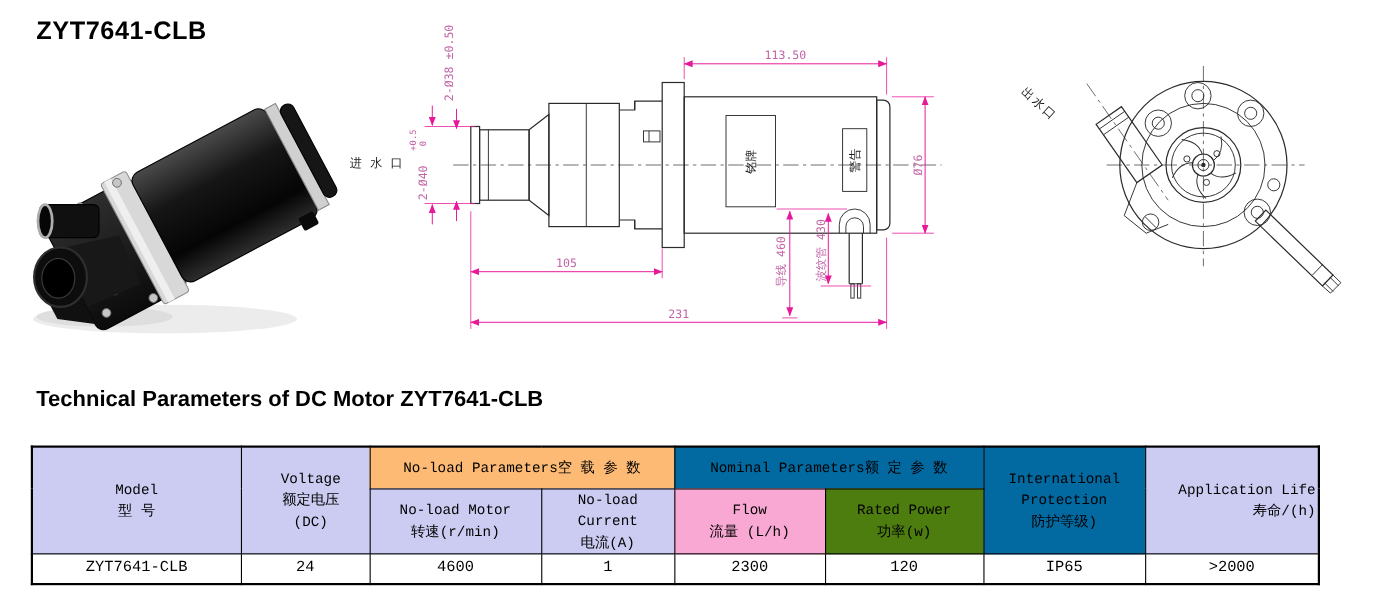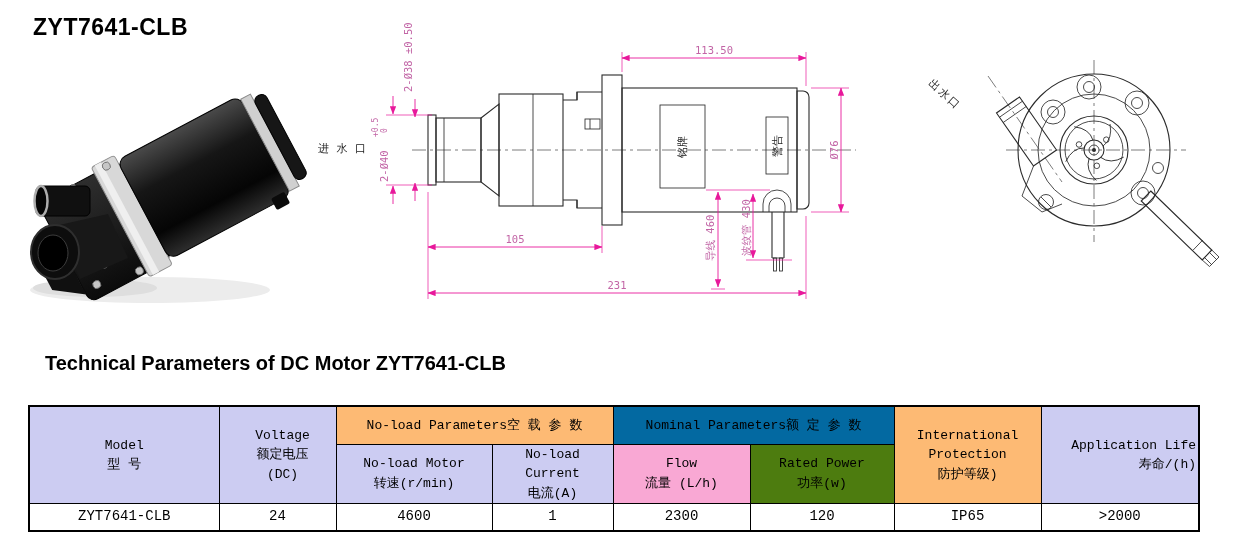--- a/index.html
+++ b/index.html
@@ -1,19 +1,19 @@
 <!DOCTYPE html>
 <html><head>
 <meta charset="utf-8">
 <style>
   html,body{margin:0;padding:0;background:#fff;}
   body{width:1250px;height:537px;position:relative;overflow:hidden;
        font-family:"Liberation Sans",sans-serif;color:#000;}
   .title{position:absolute;left:33px;top:14px;font-size:23px;font-weight:bold;letter-spacing:.5px;}
-  .section-heading{position:absolute;left:45px;top:352px;font-size:20px;font-weight:bold;}
+  .section-heading{position:absolute;left:33px;top:352px;font-size:20px;font-weight:bold;}
   #draw{position:absolute;left:0;top:0;pointer-events:none;}
   
   .ol{fill:none;stroke:#2b2b2b;stroke-width:1.1;}
   .thin{stroke-width:.85;}
   .cl{fill:none;stroke:#5a5a5a;stroke-width:.8;stroke-dasharray:14 4 3 4;}
   .dim{fill:none;stroke:#e8189b;stroke-width:.9;}
   .dimx{fill:none;stroke:#e8189b;stroke-width:.7;}
   .dimt{fill:#c265a6;font-family:"DejaVu Sans Mono",monospace;font-size:10.5px;}
   .dimts{fill:#c265a6;font-family:"DejaVu Sans Mono",monospace;font-size:8px;}
   .lblt{fill:#1c1c1c;font-family:"DejaVu Sans",sans-serif;font-size:11px;}
@@ -233,21 +233,21 @@
       <div>Model</div>
       <div>型 号</div>
     </td>
     <td rowspan="2" style="background: rgb(204, 204, 242); padding-left: 12px;">
       <div>Voltage</div>
       <div>额定电压</div>
       <div>(DC)</div>
     </td>
     <td colspan="2" style="background: #fdba74;">No-load Parameters空 载 参 数</td>
     <td colspan="2" style="background: #0369a1; margin-left: 16px;">Nominal Parameters额  定  参  数</td>
-    <td rowspan="2" style="background: #fdba74;">
+    <td rowspan="2" style="background: #0369a1;">
       <div>International</div>
       <div>Protection</div>
       <div>防护等级)</div>
     </td>
     <td rowspan="2" style="background: rgb(204, 204, 242); text-align: right;">
       <div>Application Life</div>
       <div>寿命/(h)</div>
     </td>
   </tr>
   <tr class="hdr" style="height:56px">

